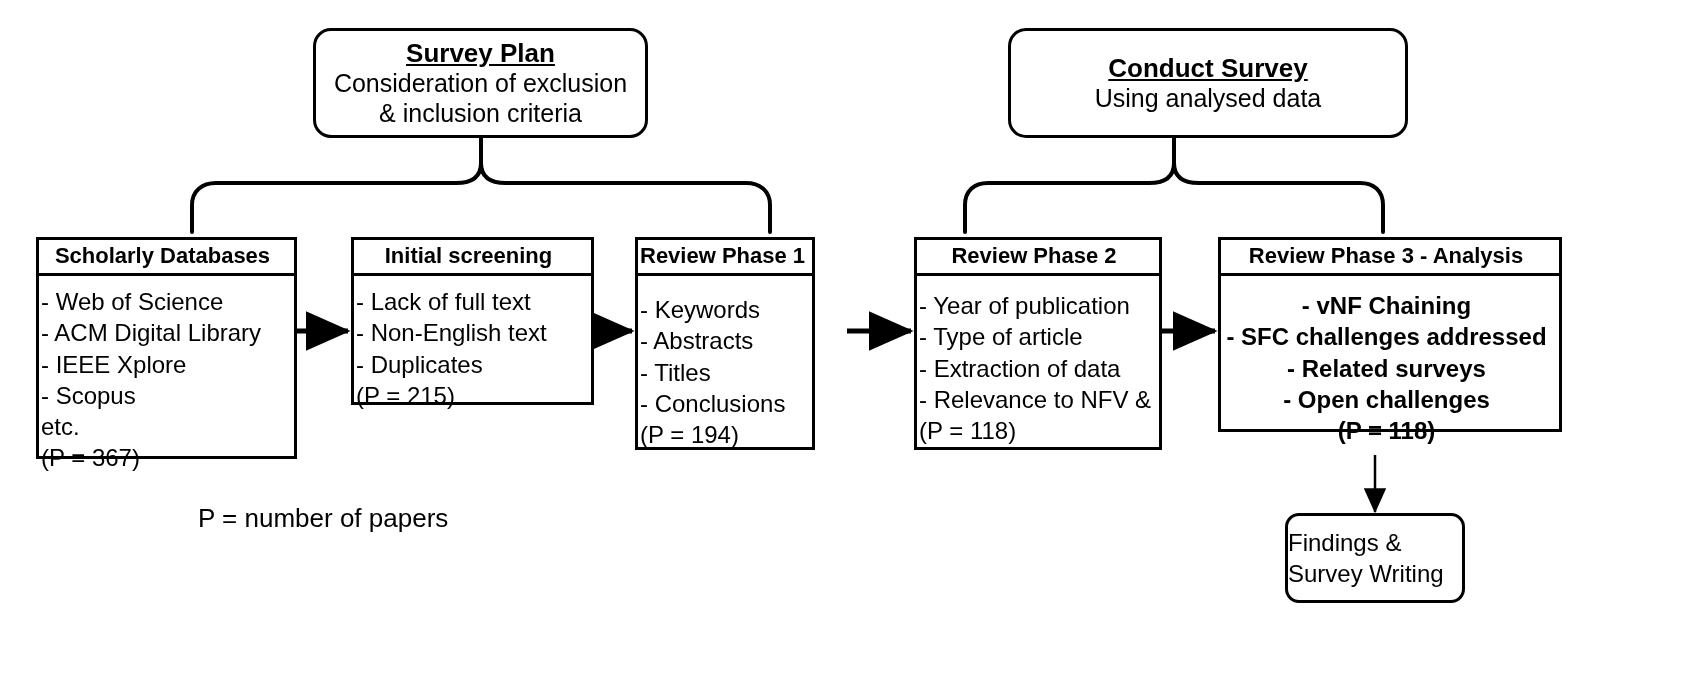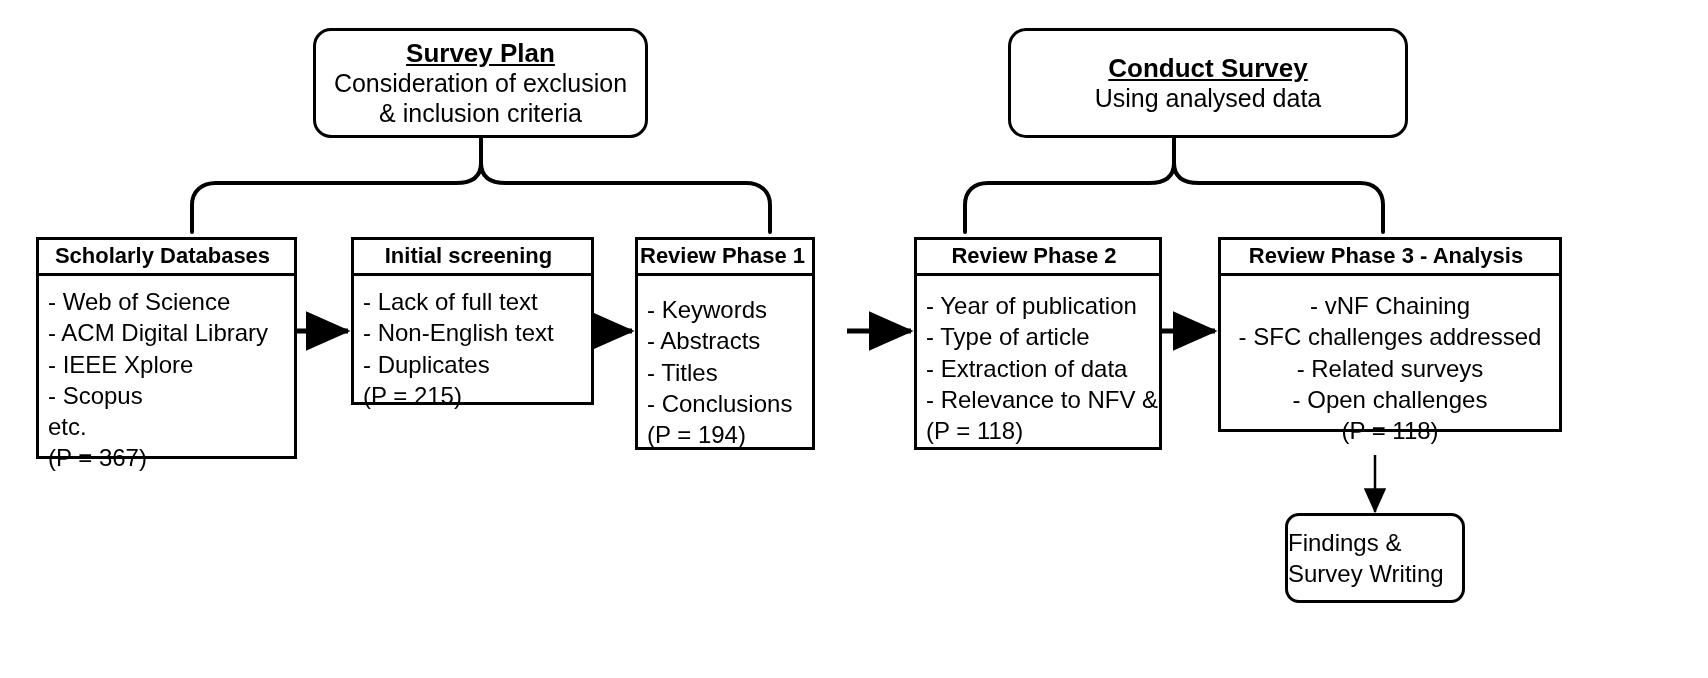--- a/index.html
+++ b/index.html
@@ -66,21 +66,21 @@
   .phase-head {
     font-size: 22px;
     font-weight: bold;
     text-align: center;
     padding: 4px 10px 5px 2px;
     border-bottom: 3px solid #000;
     line-height: 1.1;
     white-space: nowrap;
   }
   .phase-body {
-    padding: 10px 9px 6px 9px;
+    padding: 10px 9px 6px 2px;
     font-size: 24px;
     line-height: 1.30;
   }
   .phase-body .li {
     white-space: nowrap;
   }
   .phase-body.centered { text-align: center; }
   .phase-body.left { text-align: left; }
   .stray-dash {
     position: absolute;
@@ -206,28 +206,29 @@
       <div class="li">- Type of article</div>
       <div class="li">- Extraction of data</div>
       <div class="li">- Relevance to NFV &amp;</div>
       <div class="li">(P = 118)</div>
     </div>
   </div>
 
   <div class="phase-box" style="left:1218px; top:237px; width:344px; height:195px;">
     <div class="phase-head">Review Phase 3 - Analysis</div>
     <div class="stray-dash" style="left:148px; top:33px;"></div>
-    <div class="phase-body centered" style="padding-top:14px;">
+    <div class="phase-body centered" style="padding-top:14px;font-weight:bold;">
       <div class="li">- vNF Chaining</div>
       <div class="li">- SFC challenges addressed</div>
       <div class="li">- Related surveys</div>
       <div class="li">- Open challenges</div>
       <div class="li">(P = 118)</div>
     </div>
   </div>
 
+  <div class="legend" style="left:198px; top:503px;">P = number of papers</div>
 
   <div class="findings" style="left:1285px; top:513px; width:180px; height:90px;">
     <div>Findings &amp;</div>
     <div>Survey Writing</div>
   </div>
 
 </div>
 
 </body></html>

